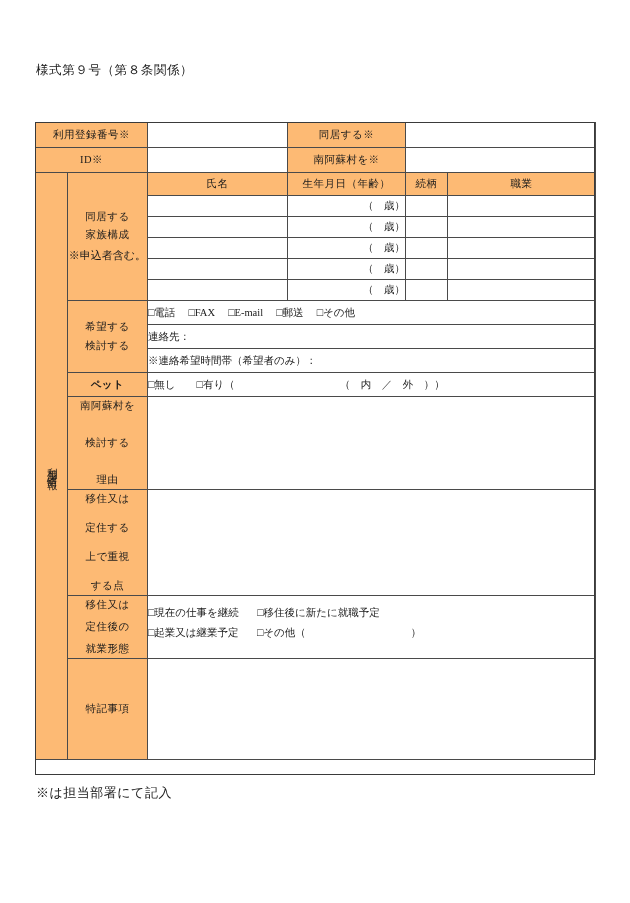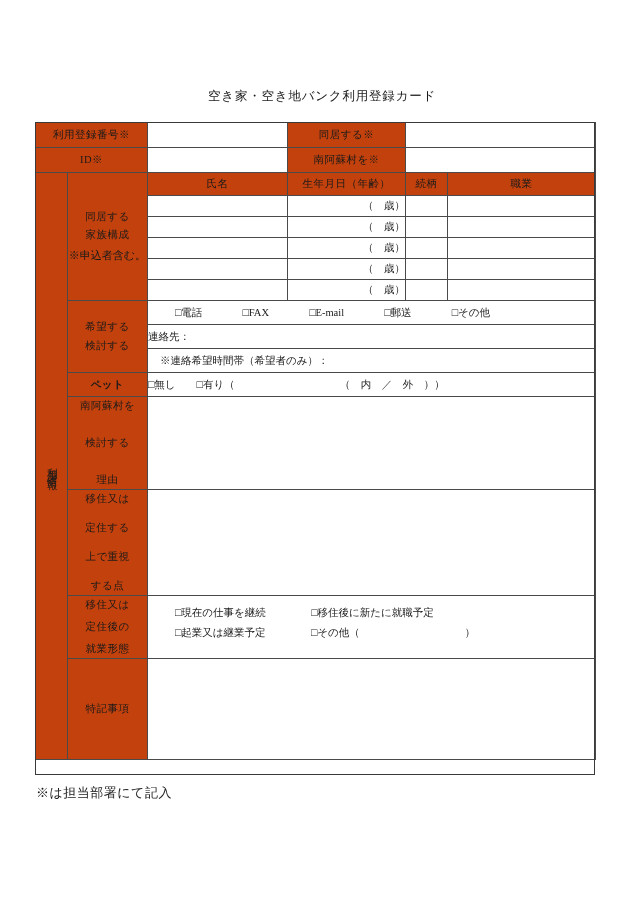--- a/index.html
+++ b/index.html
@@ -51,21 +51,21 @@
     table-layout: fixed;
     font-size: 10.5px;
   }
   .form-table td {
     border: 1px solid #4a4a4a;
     padding: 0;
     vertical-align: middle;
     background: #ffffff;
   }
   .form-table td.hd {
-    background: #c2410c;
+    background: #fdba74;
     text-align: center;
     letter-spacing: 0.5px;
   }
   .form-table td.blank {
     background: #ffffff;
   }
   .cellpad {
     padding: 0 6px;
   }
   .c-center { text-align: center; }
@@ -110,39 +110,39 @@
   }
   .stack .sub {
     font-size: 11px;
     letter-spacing: 0;
     margin-top: 2px;
   }
 
   .chk {
     font-size: 10.5px;
   }
-  .chk .opt { white-space: nowrap; padding-left: 27px; }
+  .chk .opt { white-space: nowrap; }
 
   .row-line { line-height: 1.95; }
 
   .footnote {
     position: absolute;
     left: 36px;
     top: 784px;
     font-size: 13px;
     letter-spacing: 0.5px;
   }
 </style>
 </head>
 <body>
 
 <div class="page">
 
-
-  <div class="doc-title">空き家・空き地バンク利用登録カード</div>
+  <div class="form-number">様式第９号（第８条関係）</div>
+
 
   <table class="form-table">
     <colgroup>
       <col style="width:32px">
       <col style="width:80px">
       <col style="width:140px">
       <col style="width:118px">
       <col style="width:42px">
       <col style="width:148px">
     </colgroup>
@@ -224,21 +224,21 @@
         <span class="opt">□FAX</span>&nbsp;&nbsp;&nbsp;&nbsp;
         <span class="opt">□E-mail</span>&nbsp;&nbsp;&nbsp;&nbsp;
         <span class="opt">□郵送</span>&nbsp;&nbsp;&nbsp;&nbsp;
         <span class="opt">□その他</span>
       </td>
     </tr>
     <tr>
       <td class="blank cellpad c-left" colspan="4" style="height:23px;">連絡先：</td>
     </tr>
     <tr>
-      <td class="blank cellpad c-left" colspan="4" style="height:23px;padding-left:12px;">※連絡希望時間帯（希望者のみ）：</td>
+      <td class="blank cellpad c-left" colspan="4" style="height:23px;">※連絡希望時間帯（希望者のみ）：</td>
     </tr>
 
     <tr>
       <td class="hd cellpad c-center" style="height:23px;font-weight:bold;">ペット</td>
       <td class="blank chk c-left" colspan="4">□無し　　□有り（　　　　　　　　　　（　内　／　外　））</td>
     </tr>
 
     <tr>
       <td class="hd" style="height:92px;">
         <div class="stack" style="height:100%;">

